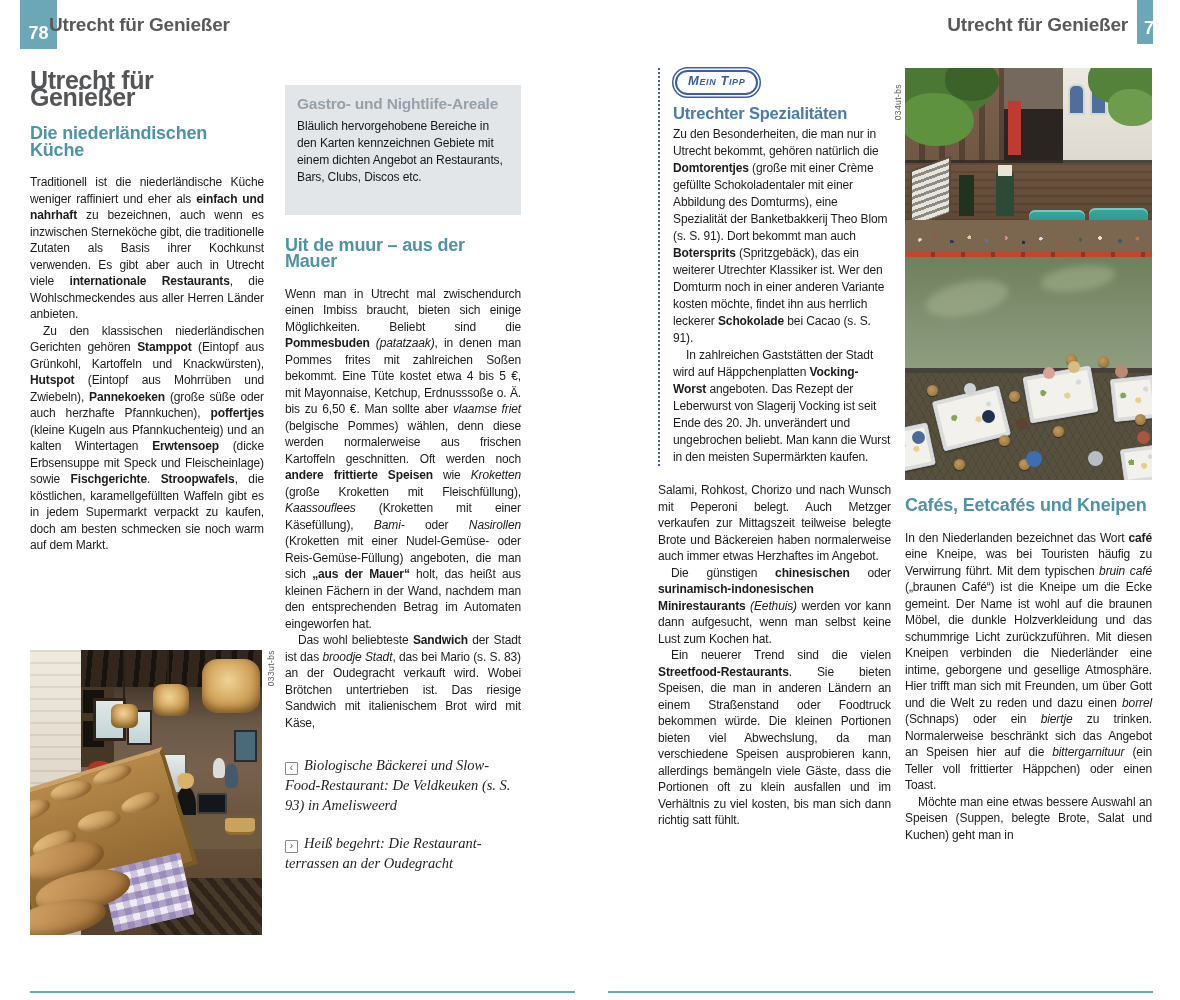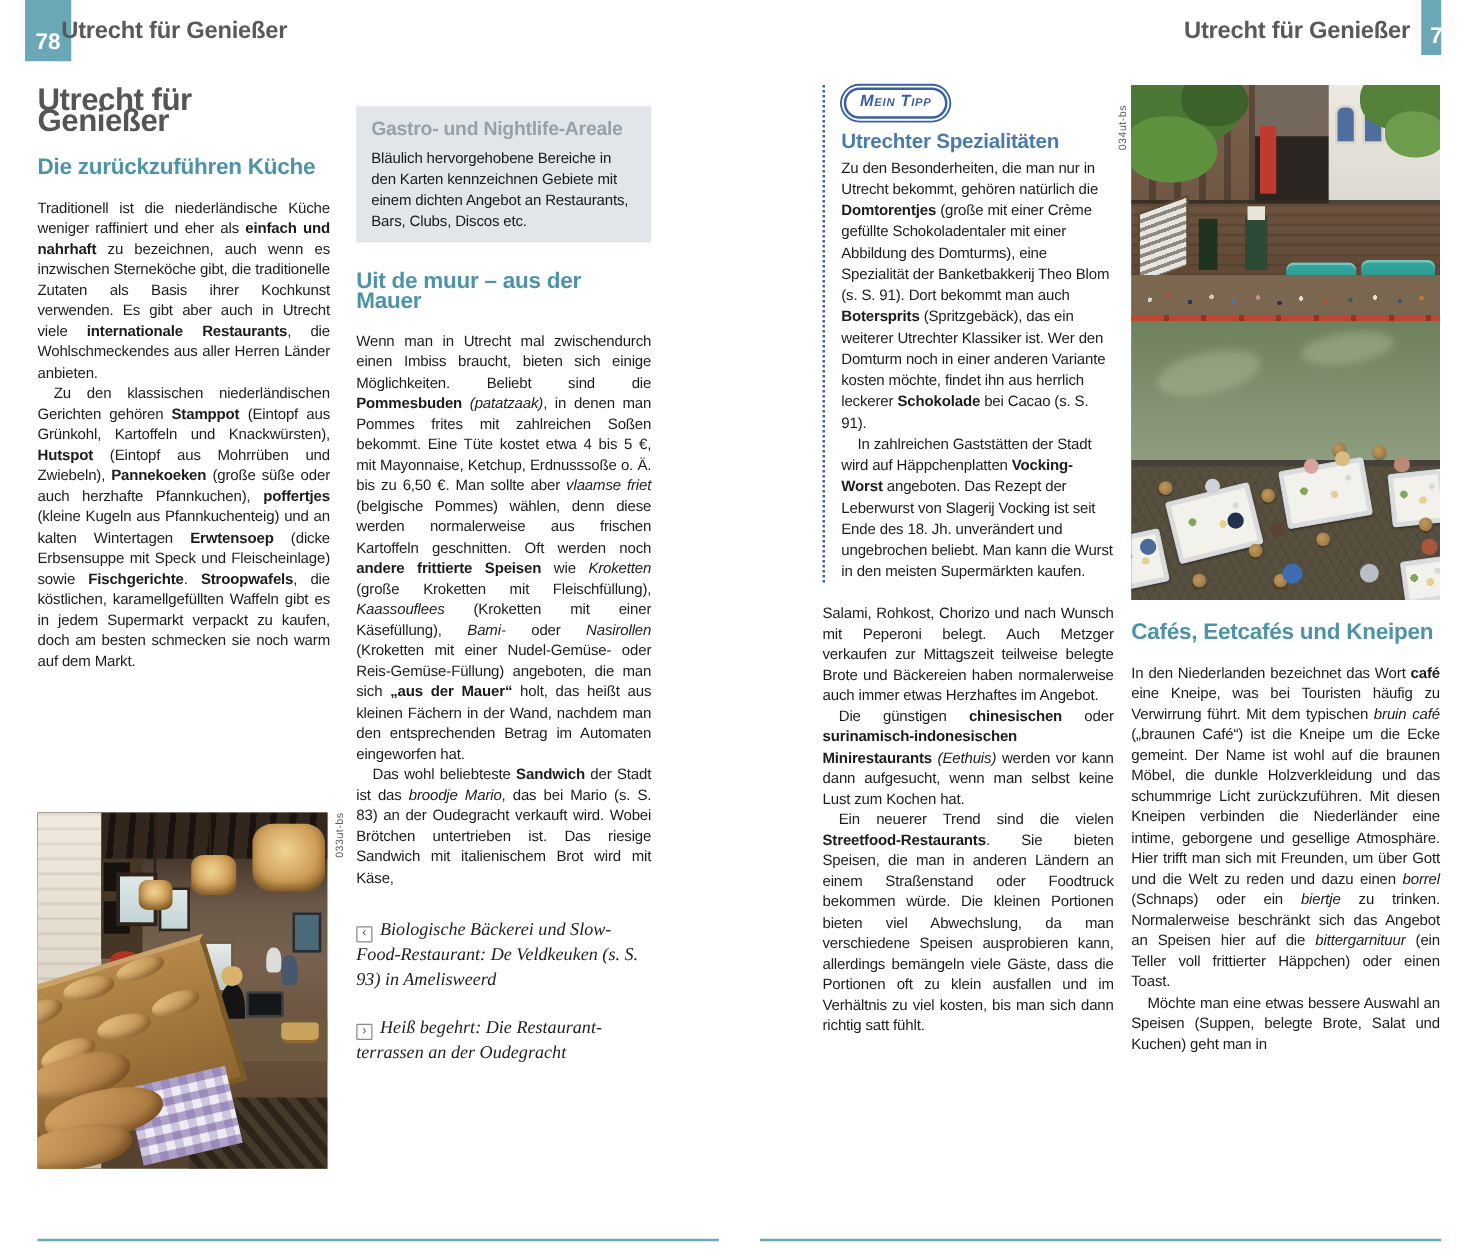--- a/index.html
+++ b/index.html
@@ -19,21 +19,21 @@
   #col2{left:285px;top:85px;width:236px;}
   #col3{left:658px;top:68px;width:233px;}
   #col4{left:905px;top:497px;width:247px;}
   .page-title{font-size:25px;font-weight:bold;color:#545557;letter-spacing:-0.4px;margin:0 0 20px;}
   .teal-head{font-size:18px;font-weight:bold;color:#4E94A6;letter-spacing:-0.2px;margin:0 0 16px;}
   .teal-head.mt{margin-top:0;}
   p.body{margin:0;text-align:justify;hyphens:auto;}
   p.ind{text-indent:13px;}
   .r-b{font-weight:bold;}.r-i{font-style:italic;}
   
-  .infobox{background:#E2E6E9;padding:11px 12px 8px;margin-bottom:22px;}
+  .infobox{background:#E2E6E9;padding:11px 12px 29px;margin-bottom:22px;}
   .infobox h3{margin:0 0 5px;font-size:15.5px;font-weight:bold;color:#97A1AA;letter-spacing:-0.2px;}
   .infobox p{margin:0;text-align:left;line-height:17px;color:#16181a;}
   
   .captions{margin-top:24px;font-family:"Liberation Serif",serif;font-style:italic;
             font-size:14.5px;line-height:20px;color:#1f1f1f;letter-spacing:0;}
   .caption{margin:0 0 18px;text-align:left;}
   .cap-icon{display:inline-flex;width:11px;height:11px;border:1px solid #8a8a8a;border-radius:1px;
             align-items:center;justify-content:center;font-size:10px;line-height:1;color:#555;
             margin-right:6px;font-style:normal;font-family:"Liberation Sans",sans-serif;transform:translateY(1px);}
   
@@ -203,45 +203,45 @@
     <span>78</span>
   </div>
   <div class="runhead l">Utrecht für Genießer</div>
   <div class="runhead r">Utrecht für Genießer</div>
   <div class="pgtab right">
     <span>79</span>
   </div>
 
   <div id="col1" class="col">
     <h1 class="page-title">Utrecht für Genießer</h1>
-    <h2 class="teal-head">Die zurückzuführen Küche</h2>
+    <h2 class="teal-head">Die niederländischen Küche</h2>
     <p class="body"><span>Traditionell ist die niederländische Küche weniger raffiniert und eher als </span><span class="r-b">einfach und nahrhaft</span><span> zu bezeichnen, auch wenn es inzwischen Sterneköche gibt, die traditionelle Zutaten als Basis ihrer Kochkunst verwenden. Es gibt aber auch in Utrecht viele </span><span class="r-b">internationale Restaurants</span><span>, die Wohlschmeckendes aus aller Herren Länder anbieten.</span></p>
     <p class="body ind"><span>Zu den klassischen niederländischen Gerichten gehören </span><span class="r-b">Stamppot</span><span> (Eintopf aus Grünkohl, Kartoffeln und Knackwürsten), </span><span class="r-b">Hutspot</span><span> (Eintopf aus Mohrrüben und Zwiebeln), </span><span class="r-b">Pannekoeken</span><span> (große süße oder auch herzhafte Pfannkuchen), </span><span class="r-b">poffertjes</span><span> (kleine Kugeln aus Pfannkuchenteig) und an kalten Wintertagen </span><span class="r-b">Erwtensoep</span><span> (dicke Erbsensuppe mit Speck und Fleischeinlage) sowie </span><span class="r-b">Fischgerichte</span><span>. </span><span class="r-b">Stroopwafels</span><span>, die köstlichen, karamellgefüllten Waffeln gibt es in jedem Supermarkt verpackt zu kaufen, doch am besten schmecken sie noch warm auf dem Markt.</span></p>
   </div>
 
   <div id="col2" class="col">
     <div class="infobox">
       <h3>Gastro- und Nightlife-Areale</h3>
       <p>Bläulich hervorgehobene Bereiche in den Karten kennzeichnen Gebiete mit einem dichten Angebot an Restaurants, Bars, Clubs, Discos etc.</p>
     </div>
     <h2 class="teal-head mt">Uit de muur – aus der Mauer</h2>
     <p class="body"><span>Wenn man in Utrecht mal zwischendurch einen Imbiss braucht, bieten sich einige Möglichkeiten. Beliebt sind die </span><span class="r-b">Pommesbuden</span><span> </span><span class="r-i">(patatzaak)</span><span>, in denen man Pommes frites mit zahlreichen Soßen bekommt. Eine Tüte kostet etwa 4 bis 5 €, mit Mayonnaise, Ketchup, Erdnusssoße o. Ä. bis zu 6,50 €. Man sollte aber </span><span class="r-i">vlaamse friet</span><span> (belgische Pommes) wählen, denn diese werden normalerweise aus frischen Kartoffeln geschnitten. Oft werden noch </span><span class="r-b">andere frittierte Speisen</span><span> wie </span><span class="r-i">Kroketten</span><span> (große Kroketten mit Fleischfüllung), </span><span class="r-i">Kaassouflees</span><span> (Kroketten mit einer Käsefüllung), </span><span class="r-i">Bami-</span><span> oder </span><span class="r-i">Nasirollen</span><span> (Kroketten mit einer Nudel-Gemüse- oder Reis-Gemüse-Füllung) angeboten, die man sich </span><span class="r-b">„aus der Mauer“</span><span> holt, das heißt aus kleinen Fächern in der Wand, nachdem man den entsprechenden Betrag im Automaten eingeworfen hat.</span></p>
-    <p class="body ind"><span>Das wohl beliebteste </span><span class="r-b">Sandwich</span><span> der Stadt ist das </span><span class="r-i">broodje Mario</span><span>, das bei Mario (s. S. 83) an der Oudegracht verkauft wird. Wobei Brötchen untertrieben ist. Das riesige Sandwich mit italienischem Brot wird mit Käse,</span></p>
+    <p class="body ind"><span>Das wohl beliebteste </span><span class="r-b">Sandwich</span><span> der Stadt ist das </span><span class="r-i">broodje Stadt</span><span>, das bei Mario (s. S. 83) an der Oudegracht verkauft wird. Wobei Brötchen untertrieben ist. Das riesige Sandwich mit italienischem Brot wird mit Käse,</span></p>
     <div class="captions">
       <p class="caption"><span class="cap-icon">‹</span><span>Biologische Bäckerei und Slow-Food-Restaurant: De Veldkeuken (s. S. 93) in Amelisweerd</span></p>
       <p class="caption"><span class="cap-icon">›</span><span>Heiß begehrt: Die Restaurant­terrassen an der Oudegracht</span></p>
     </div>
   </div>
 
   <div id="col3" class="col">
     <div class="tipbox">
       <span class="tip-badge">Mein Tipp</span>
       <h2 class="tip-head">Utrechter Spezialitäten</h2>
       <p class="body"><span>Zu den Besonderheiten, die man nur in Utrecht bekommt, gehören natürlich die </span><span class="r-b">Domtorentjes</span><span> (große mit einer Crème gefüllte Schokoladentaler mit einer Abbildung des Domturms), eine Spezialität der Banketbakkerij Theo Blom (s. S. 91). Dort bekommt man auch </span><span class="r-b">Botersprits</span><span> (Spritzgebäck), das ein weiterer Utrechter Klassiker ist. Wer den Domturm noch in einer anderen Variante kosten möchte, findet ihn aus herrlich leckerer </span><span class="r-b">Schokolade</span><span> bei Cacao (s. S. 91).</span></p>
-      <p class="body ind"><span>In zahlreichen Gaststätten der Stadt wird auf Häppchenplatten </span><span class="r-b">Vocking-Worst</span><span> angeboten. Das Rezept der Leberwurst von Slagerij Vocking ist seit Ende des 18. Jh. unverändert und ungebrochen beliebt. Man kann die Wurst in den meisten Supermärkten kaufen.</span></p>
+      <p class="body ind"><span>In zahlreichen Gaststätten der Stadt wird auf Häppchenplatten </span><span class="r-b">Vocking-Worst</span><span> angeboten. Das Rezept der Leberwurst von Slagerij Vocking ist seit Ende des 20. Jh. unverändert und ungebrochen beliebt. Man kann die Wurst in den meisten Supermärkten kaufen.</span></p>
     </div>
     <div class="after-tip">
       <p class="body"><span>Salami, Rohkost, Chorizo und nach Wunsch mit Peperoni belegt. Auch Metzger verkaufen zur Mittagszeit teilweise belegte Brote und Bäckereien haben normalerweise auch immer etwas Herzhaftes im Angebot.</span></p>
       <p class="body ind"><span>Die günstigen </span><span class="r-b">chinesischen</span><span> oder </span><span class="r-b">surinamisch-indonesischen Minirestaurants</span><span> </span><span class="r-i">(Eethuis)</span><span> werden vor kann dann aufgesucht, wenn man selbst keine Lust zum Kochen hat.</span></p>
       <p class="body ind"><span>Ein neuerer Trend sind die vielen </span><span class="r-b">Streetfood-Restaurants</span><span>. Sie bieten Speisen, die man in anderen Ländern an einem Straßenstand oder Foodtruck bekommen würde. Die kleinen Portionen bieten viel Abwechslung, da man verschiedene Speisen ausprobieren kann, allerdings bemängeln viele Gäste, dass die Portionen oft zu klein ausfallen und im Verhältnis zu viel kosten, bis man sich dann richtig satt fühlt.</span></p>
     </div>
   </div>
 
   <div id="col4" class="col">
     <h2 class="teal-head">Cafés, Eetcafés und Kneipen</h2>

